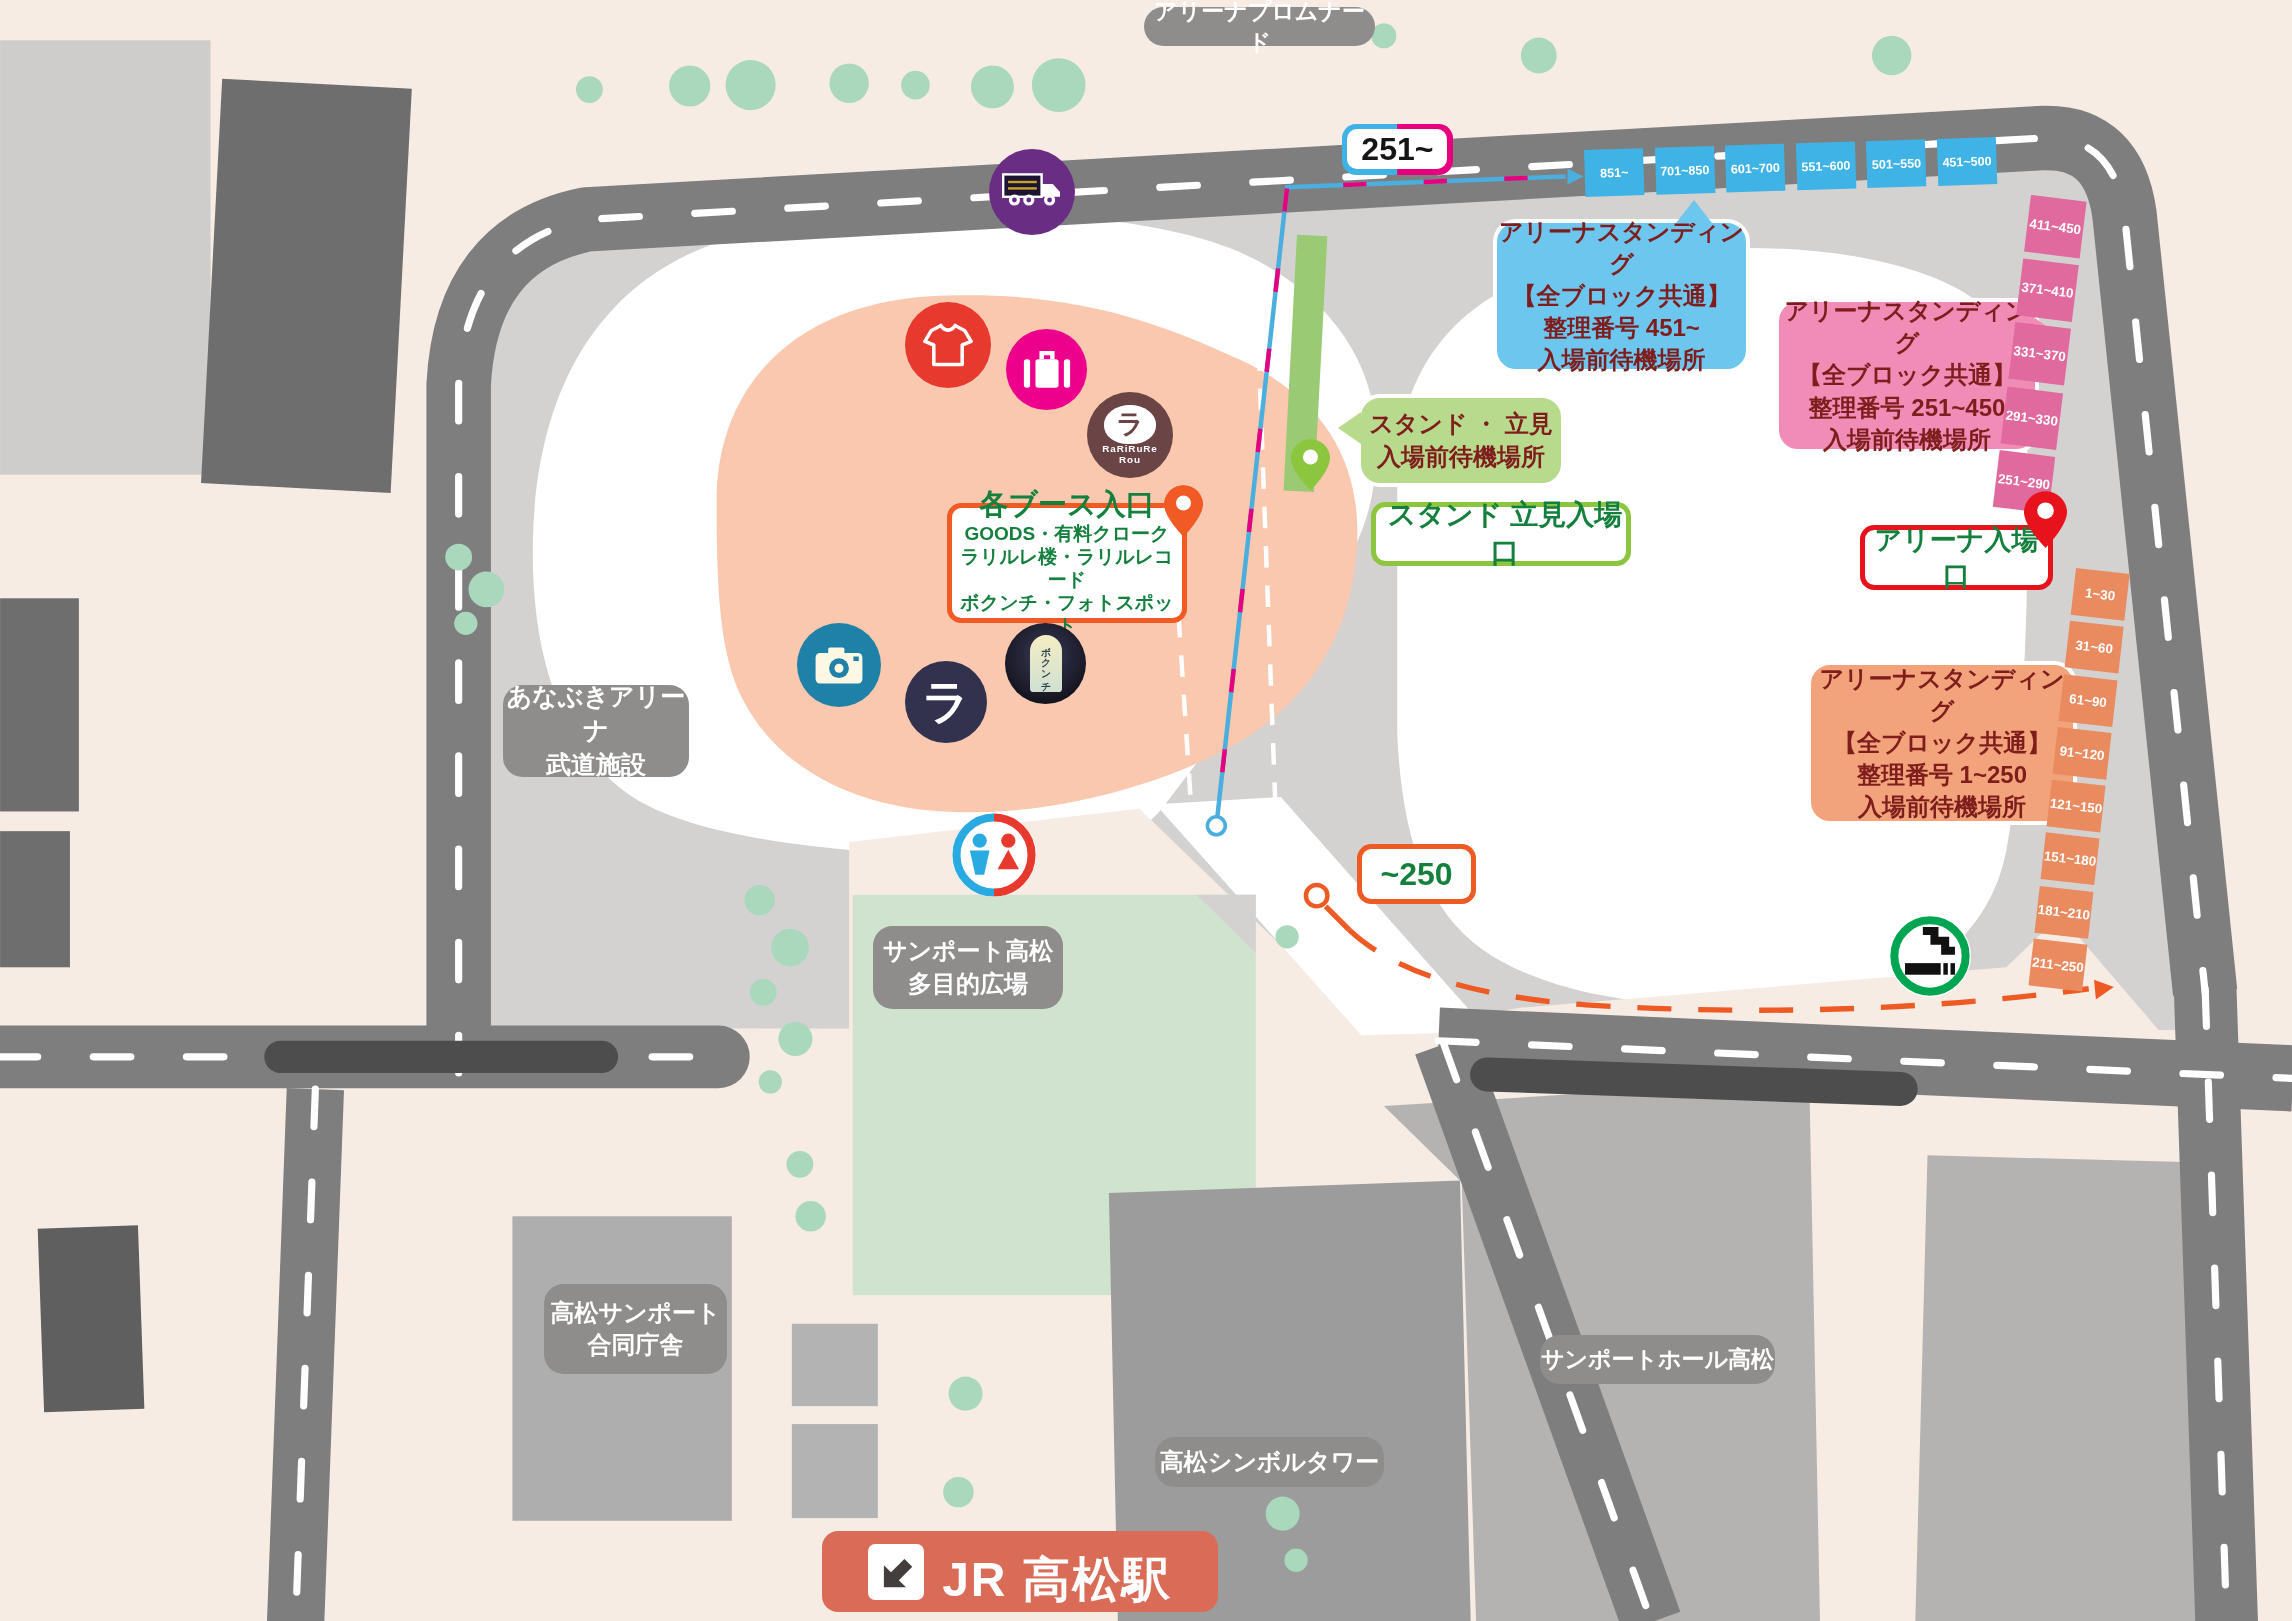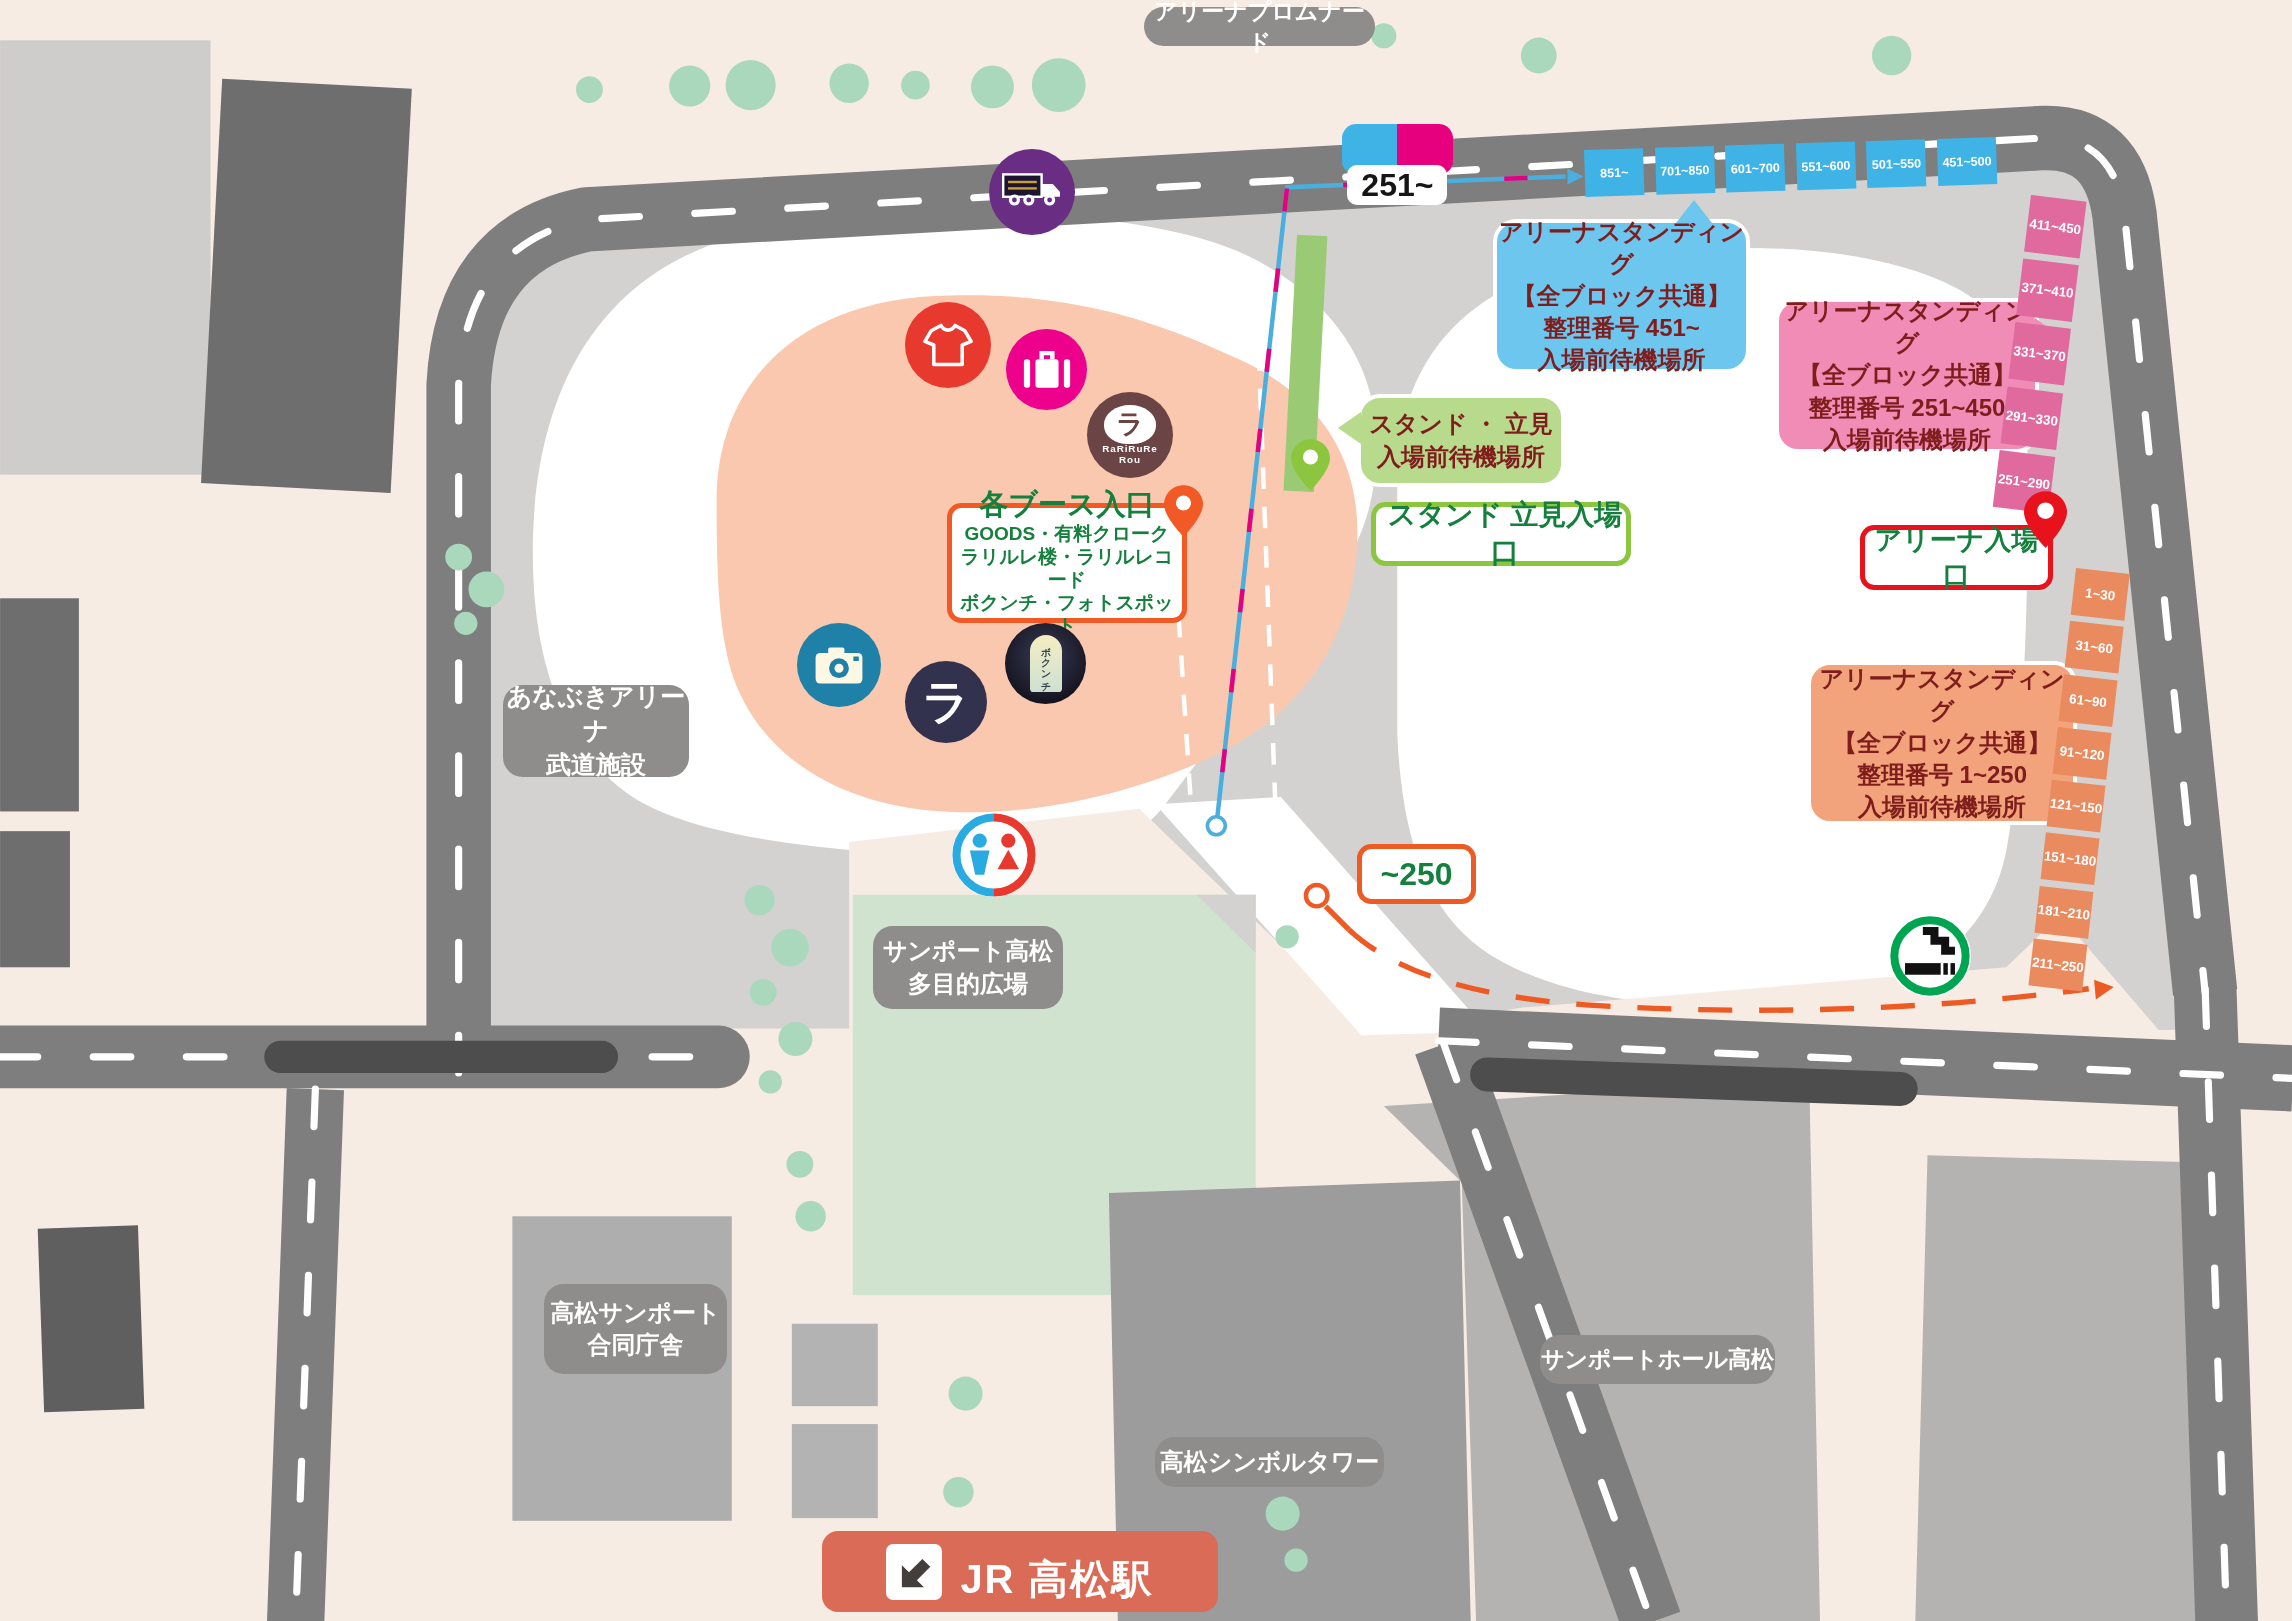--- a/index.html
+++ b/index.html
@@ -35,21 +35,21 @@
   .box-stand{border:5.4px solid #8cc63e;padding-left:8px;}
   .box-arena{border:5.4px solid #e8121c;}
   .box-250{border:5.4px solid #ee5a24;}
   .booth-title{font-size:29px;line-height:1.15;}
   .booth-line{font-size:19px;line-height:1.22;}
 
   .badge-grad{position:absolute;background:linear-gradient(90deg,#3fb3e5 0 50%,#e6007e 50% 100%);
               border-radius:14.3px;padding:5.4px;}
   .badge-grad .inner{background:#fff;border-radius:9.9px;width:100%;height:100%;
               display:flex;align-items:center;justify-content:center;
-              font-weight:bold;font-size:32px;color:#151515;box-sizing:border-box;margin-top:36px;}
+              font-weight:bold;font-size:32px;color:#151515;box-sizing:border-box;}
 
   
   .brow{position:absolute;display:flex;gap:11.6px;transform-origin:left top;}
   .bcol{position:absolute;display:flex;flex-direction:column;transform-origin:left top;}
   .blk{display:flex;align-items:center;justify-content:center;color:#fff;font-weight:bold;}
   .blk-blue{width:59px;height:47px;background:#3fb3e5;font-size:12.5px;}
   .blk-pink{width:56px;height:57px;background:#e0699e;font-size:13.4px;}
   .blk-orange{width:54px;height:47px;background:#e98a5f;font-size:13.4px;}
   .bcol-pink{gap:7.2px;transform:rotate(7deg);}
   .bcol-orange{gap:6.3px;transform:rotate(6.5deg);}
@@ -69,21 +69,21 @@
   .bk-arch{width:32px;height:57px;background:linear-gradient(#f4eec2,#cfe0d2);
            border-radius:16px 16px 3.6px 3.6px;display:flex;align-items:center;
            justify-content:center;}
   .vtext{writing-mode:vertical-rl;font-size:9.9px;font-weight:bold;color:#33434e;letter-spacing:0.9px;}
 
   
   .station{position:absolute;background:#d96b57;border-radius:16px;display:flex;
            align-items:center;justify-content:center;gap:18px;color:#fff;font-weight:bold;}
   .st-arrow{width:56px;height:56px;background:#fff;border-radius:7.2px;display:flex;
             align-items:center;justify-content:center;}
-  .st-label{font-size:40px;letter-spacing:1.8px;margin-top:16px;}
+  .st-label{font-size:48px;letter-spacing:1.8px;margin-top:16px;}
 </style>
 </head>
 <body>
 
 <div id="stage">
 
   <svg id="base" width="2293" height="1622" viewBox="0 0 2560 1811">
 
     <rect x="0" y="0" width="2560" height="1811" fill="#f7ece4"></rect>
 

